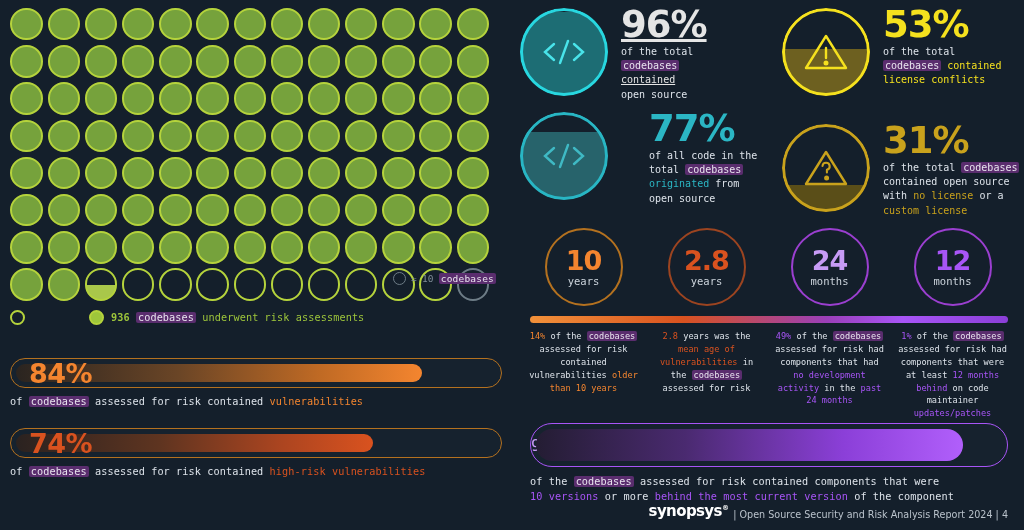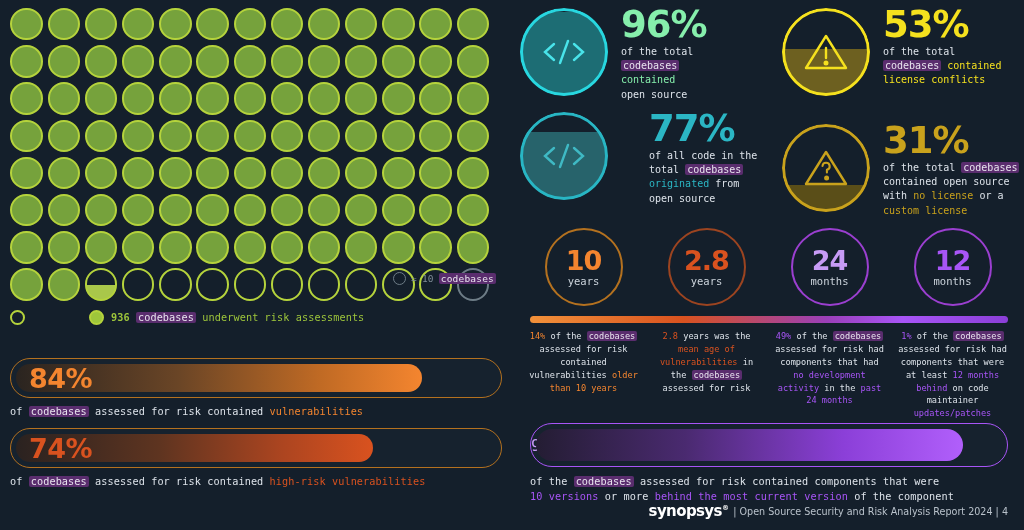--- a/index.html
+++ b/index.html
@@ -7,21 +7,21 @@
     width: 1024px; height: 530px;
     background: #131f2b;
     font-family: "DejaVu Sans Mono", monospace;
     overflow: hidden;
   }
   .page { position: relative; width: 1024px; height: 530px; background: #141f2b; }
 
   
   .hl { background: #5a2d6e; color: #e8e3ee; padding: 0 2px; border-radius: 2px; }
   .grn { color: #9ec63b; }
-  .cy  { color: #86efac; }
+  .cy  { color: #e5e5e5; text-decoration: underline; }
   .yel { color: #f5e11e; }
   .gld { color: #c9a21c; }
   .org { color: #f4852f; }
   .red { color: #d9521f; }
   .pur { color: #a855f7; }
   .lav { color: #c79bf5; }
   .wht { color: #dde3ea; }
 
   
   .left { position: absolute; left: 0; top: 0; width: 512px; height: 530px; }
@@ -57,21 +57,21 @@
   }
   .legend .li { display: flex; align-items: center; gap: 7px; }
   .legend .li:first-child { margin-right: 64px; }
   .lc { width: 15px; height: 15px; border-radius: 50%; flex: 0 0 15px; }
   .lc.out { border: 2px solid #b5d33c; }
   .lc.fil { background: #9ec63b; border: 2px solid #b5d33c; }
 
   
   .pill-wrap { position: absolute; left: 10px; width: 492px; }
   .pill {
-    position: relative; height: 40px; border-radius: 24px;
+    position: relative; height: 30px; border-radius: 24px;
     border: 1.6px solid #b4711f; background: #16222e;
     display: flex; align-items: center;
   }
   .pill .track {
     position: absolute; left: 5px; top: 5px; bottom: 5px;
     border-radius: 19px;
   }
   .pill .pv {
     position: relative; z-index: 3;
     font-family: "DejaVu Sans", sans-serif;
@@ -127,21 +127,21 @@
   
   .ppill-wrap { position: absolute; left: 18px; top: 423px; width: 478px; }
   .ppill {
     position: relative; height: 44px; border-radius: 23px;
     border: 1.6px solid #a855f7; background: #16222e; display: flex; align-items: center;
   }
   .ppill .track { position: absolute; left: 5px; top: 5px; bottom: 5px; border-radius: 18px; }
 
   .footer {
     position: absolute; right: 16px; bottom: 10px;
-    display: flex; align-items: center; gap: 5px;
+    display: flex; align-items: flex-end; gap: 5px;
     font-size: 9.6px; color: #b9c2cb;
     font-family: "DejaVu Sans", sans-serif;
   }
   .logo {
     font-family: "DejaVu Sans", sans-serif; font-weight: bold;
     font-size: 15px; color: #ffffff; letter-spacing: -.6px;
   }
   .logo sup { font-size: 7px; vertical-align: super; }
 </style>
 </head>

